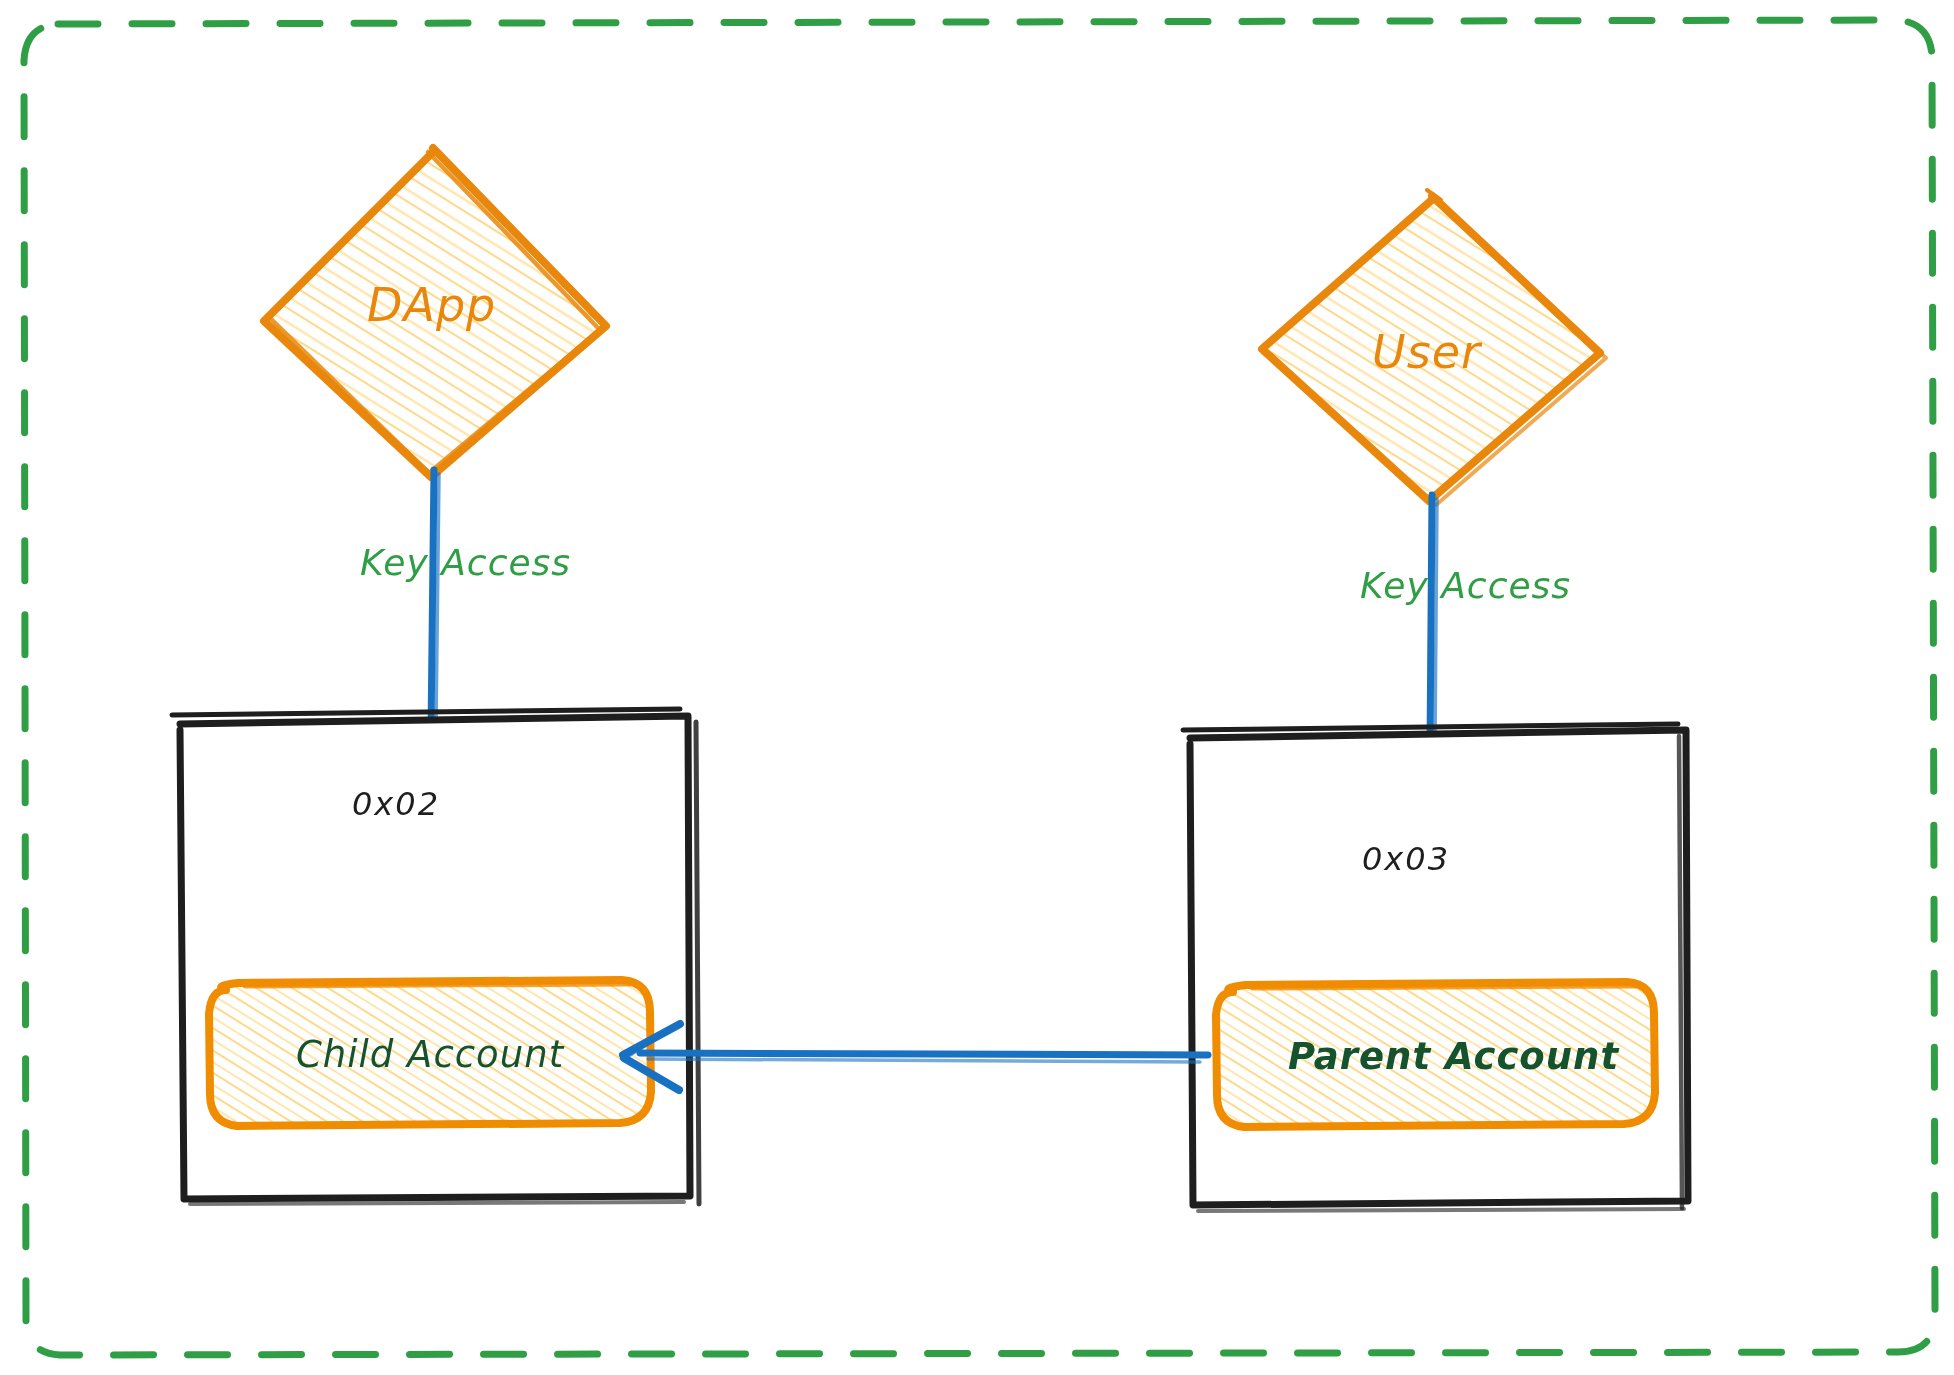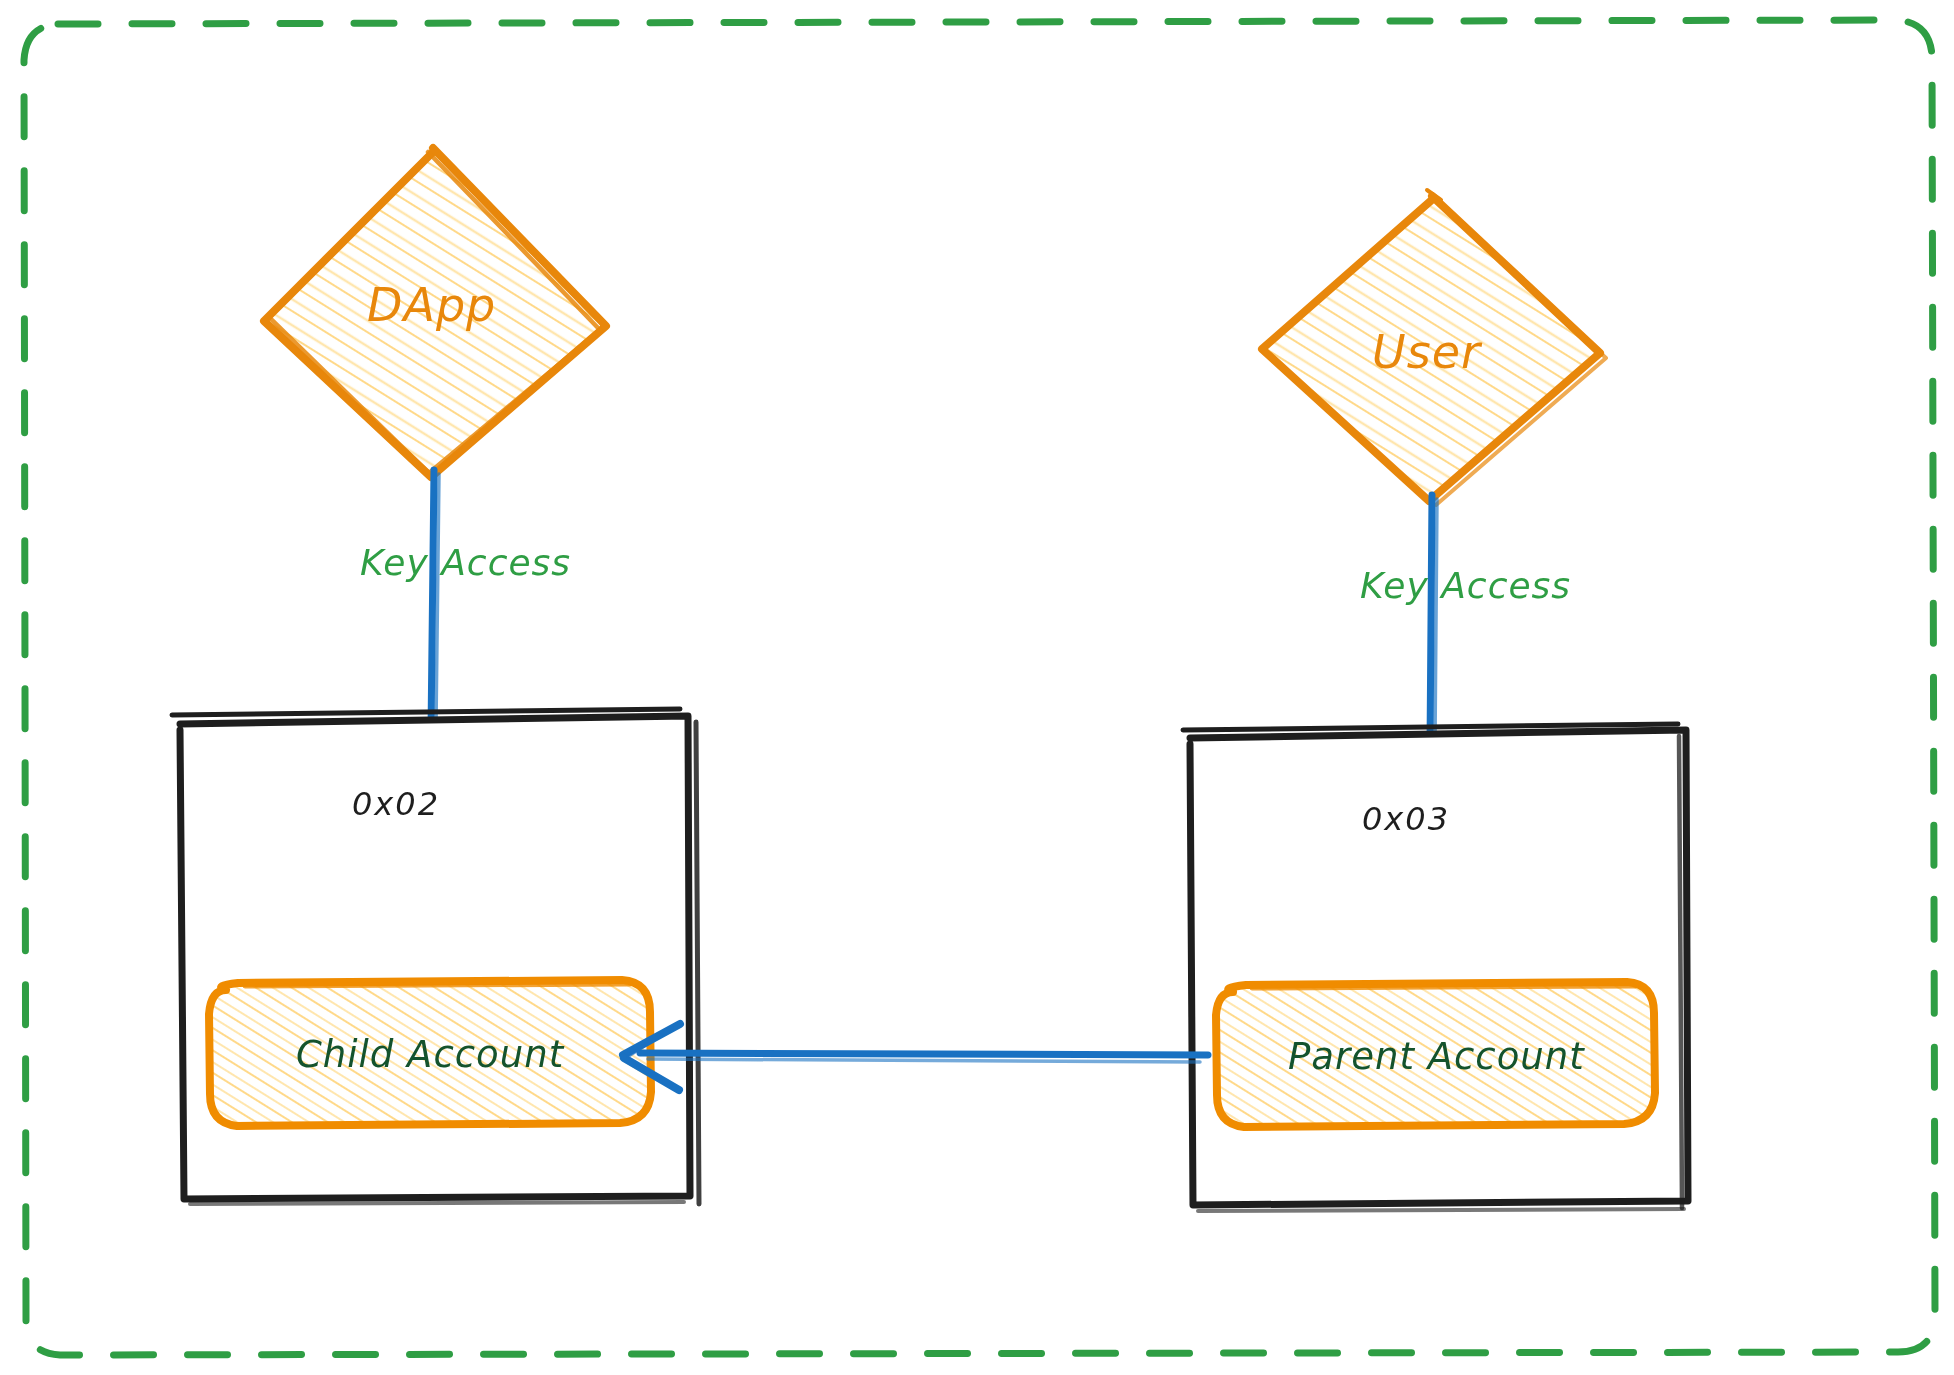--- a/index.html
+++ b/index.html
@@ -99,20 +99,20 @@
   <div class="lbl lbl-diamond" style="left:367px;top:278px;">DApp</div>
 
   <div class="lbl lbl-diamond" style="left:1372px;top:325px;">User</div>
 
   <div class="lbl lbl-edge" style="left:360px;top:542px;">Key Access</div>
 
   <div class="lbl lbl-edge" style="left:1360px;top:565px;">Key Access</div>
 
   <div class="lbl lbl-addr" style="left:352px;top:785px;">0x02</div>
 
-  <div class="lbl lbl-addr" style="left:1362px;top:800px;">0x03</div>
+  <div class="lbl lbl-addr" style="left:1362px;top:840px;">0x03</div>
 
   <div class="lbl lbl-acct" style="left:296px;top:1033px;">Child Account</div>
 
-  <div class="lbl lbl-acct" style="left:1288px;top:1035px;">Parent Account</div>
+  <div class="lbl lbl-acct" style="left:1288px;top:1035px;font-weight:bold;">Parent Account</div>
 
 
 </div>
 
 </body></html>

